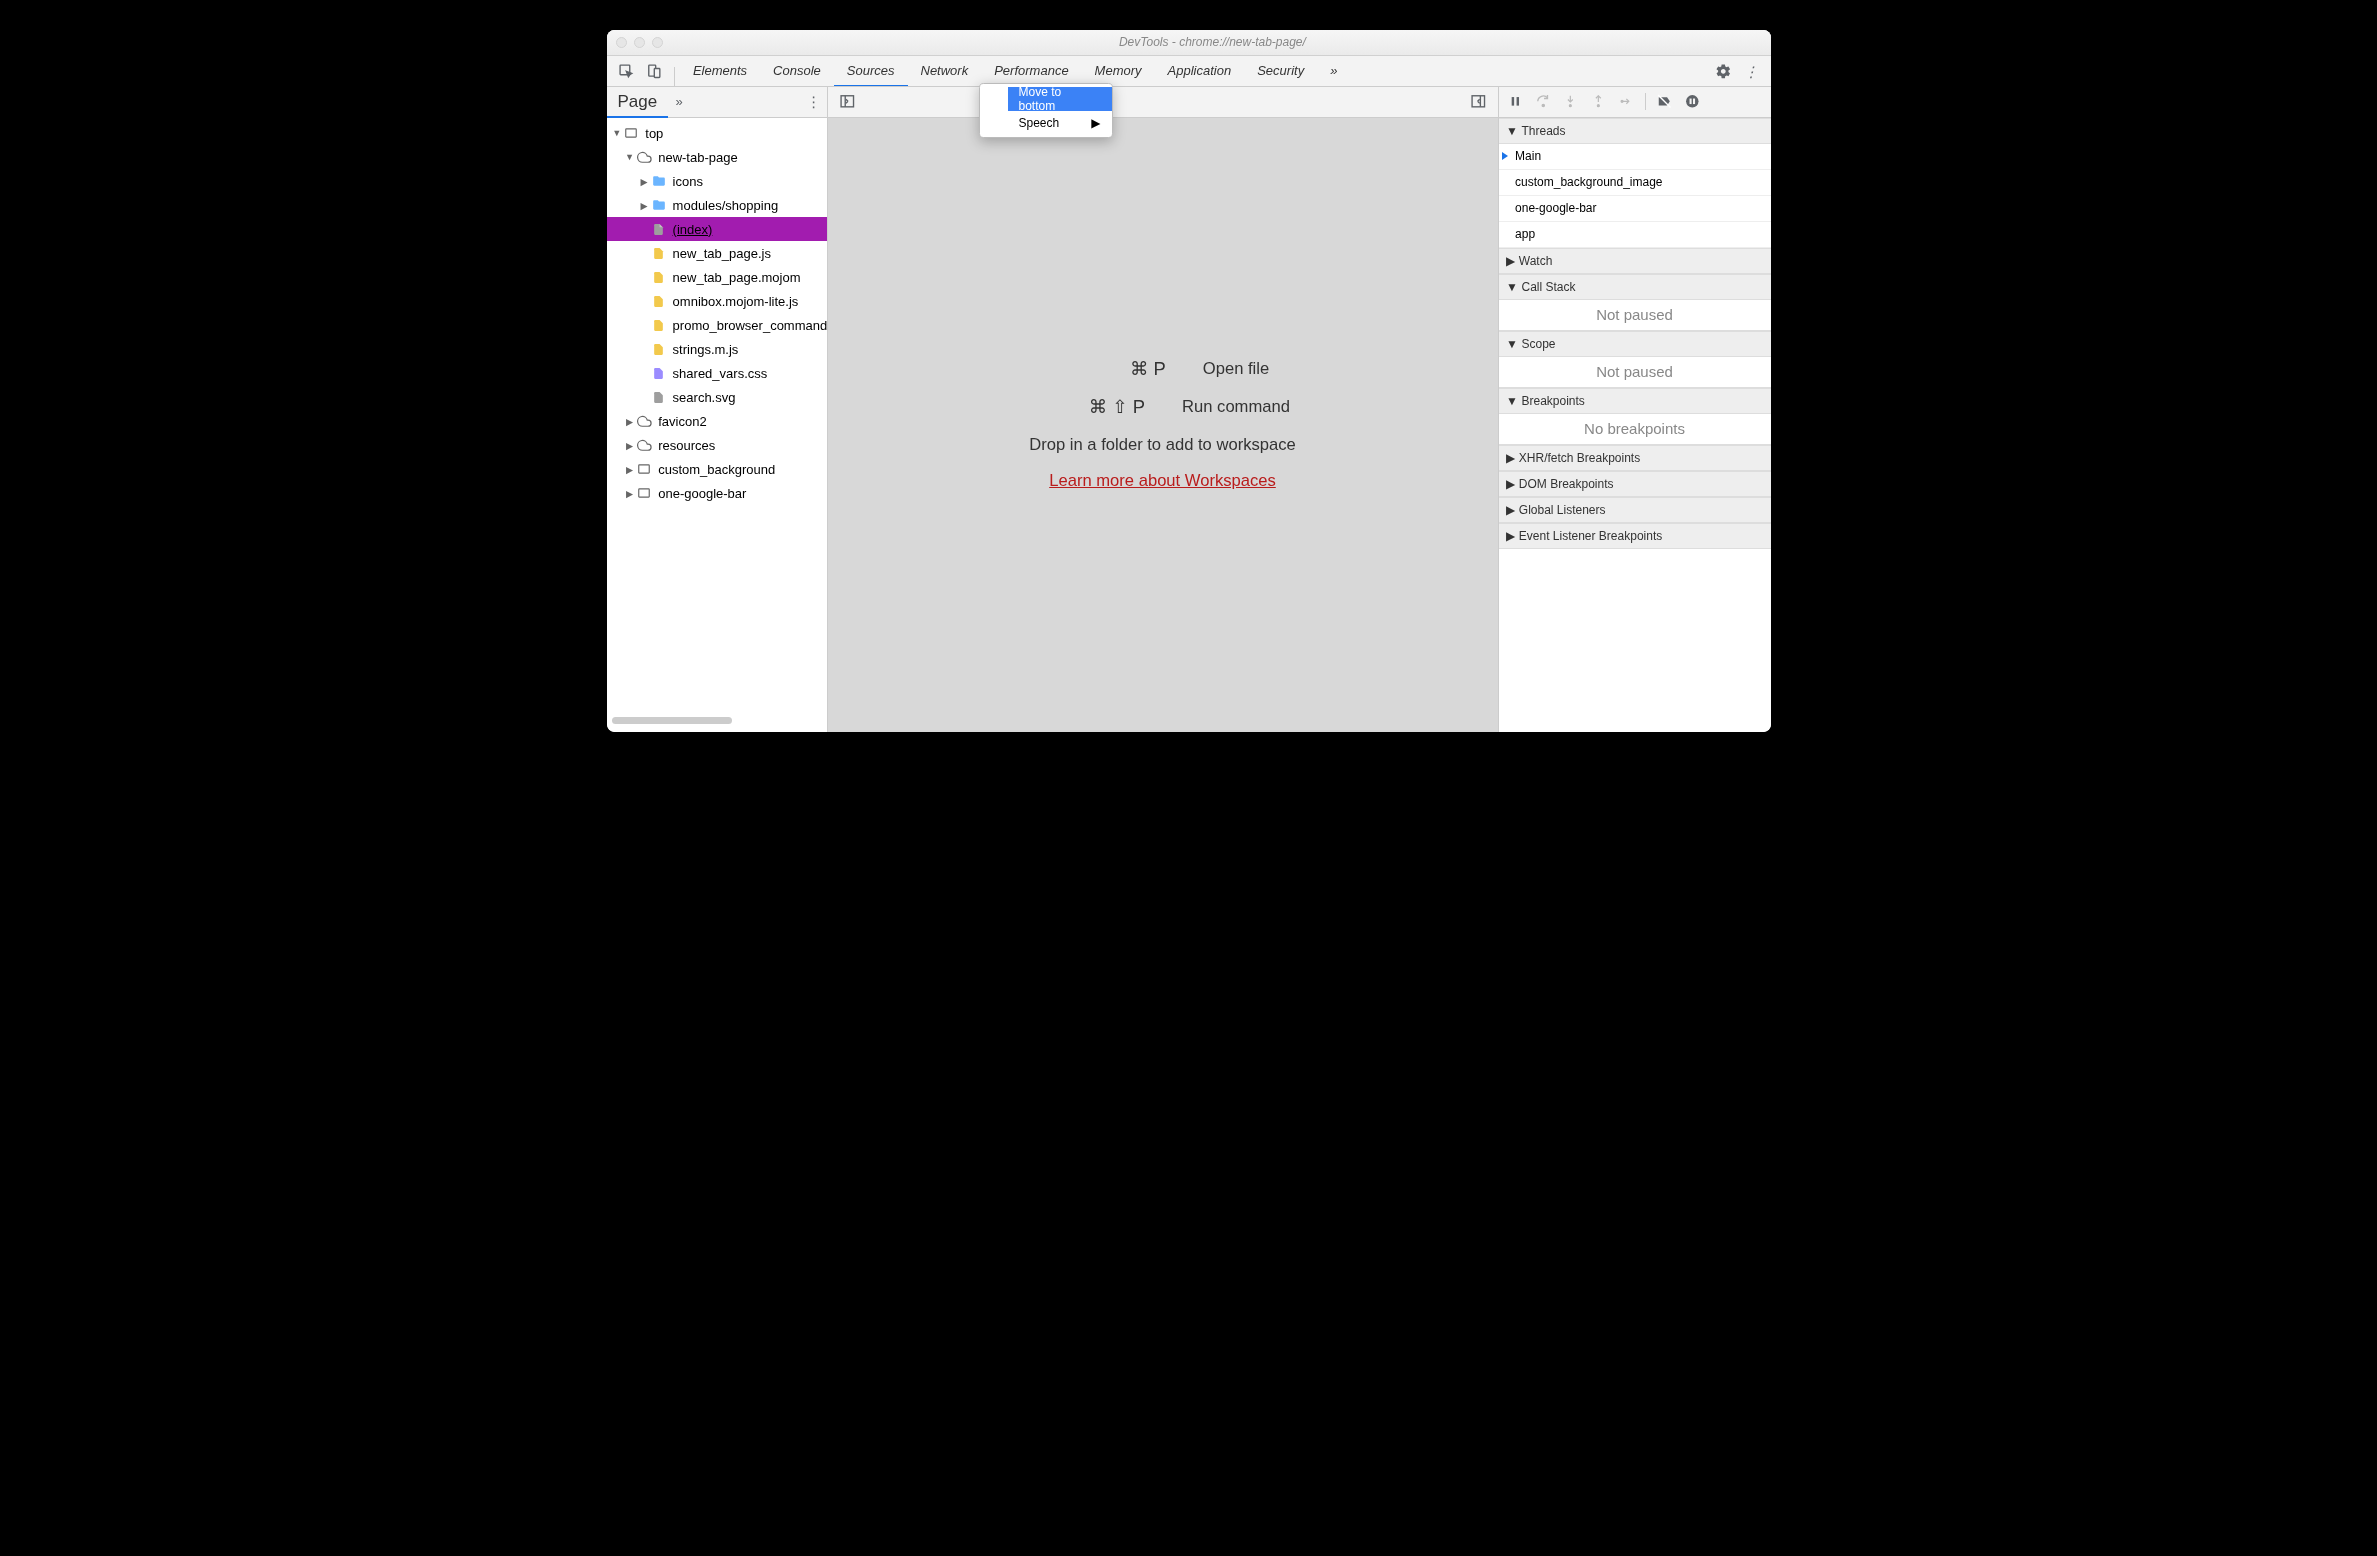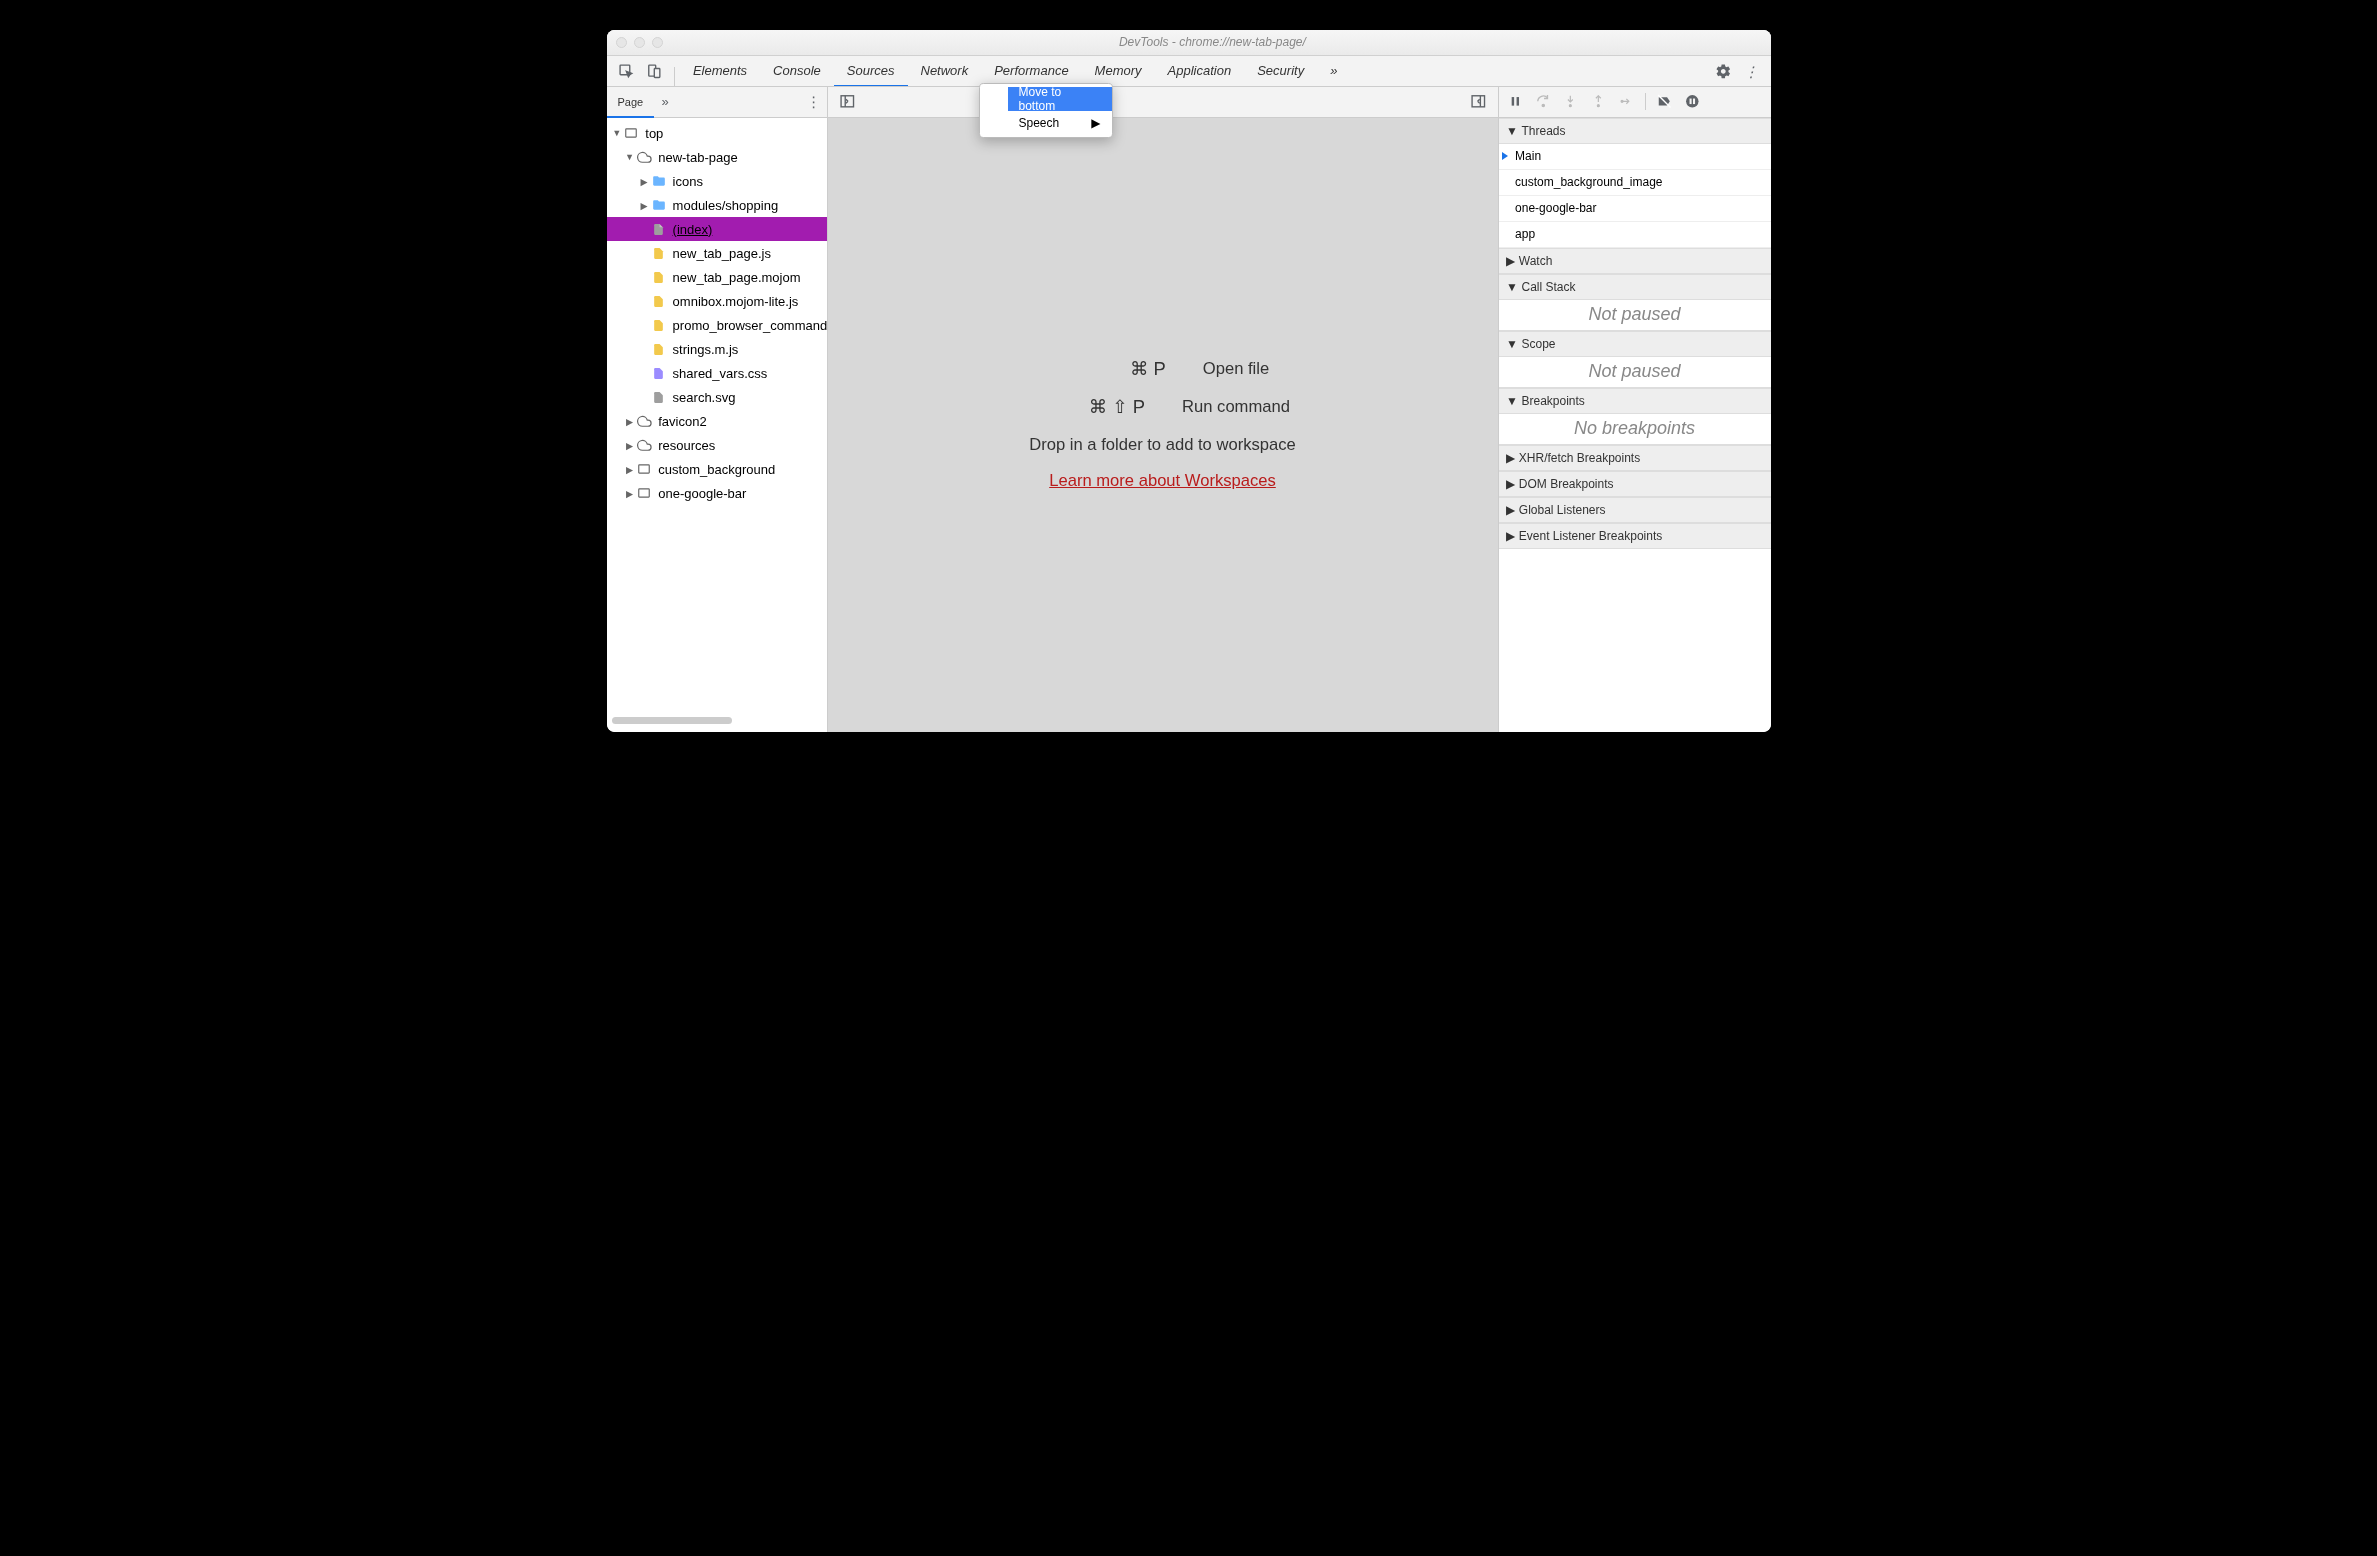--- a/index.html
+++ b/index.html
@@ -11,21 +11,21 @@
 .title { flex: 1; text-align: center; color: #888; font-size: 12px; font-style: italic; }
 .toolbar { height: 31px; display: flex; align-items: flex-end; border-bottom: 0.9px solid #ccc; background: #f3f3f3; padding: 0 5.5px; font-style: italic; }
 .tb-btn { width: 28px; height: 28px; display: flex; align-items: center; justify-content: center; color: #5f6368; cursor: pointer; }
 .divider { width: 0.9px; height: 18.4px; background: #ccc; margin: 0 5.5px; }
 .tabs { display: flex; flex: 1; gap: 0; }
 .tab { padding: 0 13px; height: 31px; display: flex; align-items: center; font-size: 13px; color: #333; cursor: pointer; position: relative; }
 .tab.active::after { content: ""; position: absolute; left: 0; right: 0; bottom: -0.9px; height: 1.8px; background: #1a73e8; }
 .main { display: flex; height: 645px; }
 .sidebar { width: 221px; border-right: 0.9px solid #ccc; background: #fff; display: flex; flex-direction: column; }
 .sb-head { height: 31px; display: flex; align-items: center; border-bottom: 0.9px solid #ccc; background: #f3f3f3; }
-.sb-tab { padding: 0 11px; height: 31px; display: flex; align-items: center; font-size: 11px; color: #333; position: relative; }
+.sb-tab { padding: 0 11px; height: 31px; display: flex; align-items: center; font-size: 17px; color: #333; position: relative; }
 .sb-tab.active::after { content:""; position:absolute; left:0; right:0; bottom:-0.9px; height:1.8px; background:#1a73e8; }
 .chev { width:22px; text-align:center; color:#5f6368; cursor:pointer; font-size:13px; }
 .kebab { margin-left:auto; width:26px; text-align:center; color:#5f6368; cursor:pointer; font-size:14.7px; }
 .tree { flex:1; overflow:auto; padding-top:3.7px; font-size:13px; }
 .trow { height:24px; display:flex; align-items:center; cursor:pointer; white-space:nowrap; overflow:hidden; }
 .trow.sel { background:#a21caf;text-decoration:underline; }
 .tw { display:inline-block; width:13px; text-align:center; color:#666; font-size:9.2px; }
 .ic { width:16.6px; height:16.6px; margin-right:5.5px; flex-shrink:0; display:inline-flex; align-items:center; justify-content:center; }
 .scrollb { height:9.2px; margin:5.5px; }
 .scrollb div { width:120px; height:7.4px; background:#ccc; border-radius:3.7px; }
@@ -39,21 +39,21 @@
 .ctxi { height:16px; display:flex; align-items:center; padding:12px 11px; cursor:pointer; justify-content:space-between;margin-left:28px; }
 .ctxi.hl { background:#3b82f6; color:#fff; }
 .right { width:273px; border-left:0.9px solid #ccc; background:#fff; display:flex; flex-direction:column; }
 .rtool { height:31px; background:#f3f3f3; border-bottom:0.9px solid #ccc; display:flex; align-items:center; padding:0 3.7px; gap:1.8px; }
 .ricon { width:26px; height:26px; display:flex; align-items:center; justify-content:center; color:#aaa; cursor:pointer; }
 .ricon.dark { color:#5f6368; }
 .sechead { height:26px; background:#eee; border-bottom:0.9px solid #ddd; border-top:0.9px solid #ddd; display:flex; align-items:center; padding:0 7.4px; font-size:12px; color:#333; cursor:pointer; gap:3.7px; }
 .secbody { background:#fff; }
 .thr { height:26px; display:flex; align-items:center; padding:0 7.4px 0 16.6px; font-size:12px; border-bottom:0.9px solid #eee; cursor:pointer; position:relative; }
 .thr.act::before { content:""; position:absolute; left:3.7px; width:0; height:0; border-left:6.4px solid #1a73e8; border-top:4.6px solid transparent; border-bottom:4.6px solid transparent; }
-.empty { height:31px; display:flex; align-items:center; justify-content:center; font-style:italic; color:#888; font-size:18px; border-bottom:0.9px solid #ddd; }
+.empty { height:31px; display:flex; align-items:center; justify-content:center; color:#888; font-size:15px; border-bottom:0.9px solid #ddd; }
 svg { display:block; }
 </style>
 </head>
 <body>
 
 <div class="window">
 
   <div class="titlebar">
     <div class="traffic">
         <span></span>

